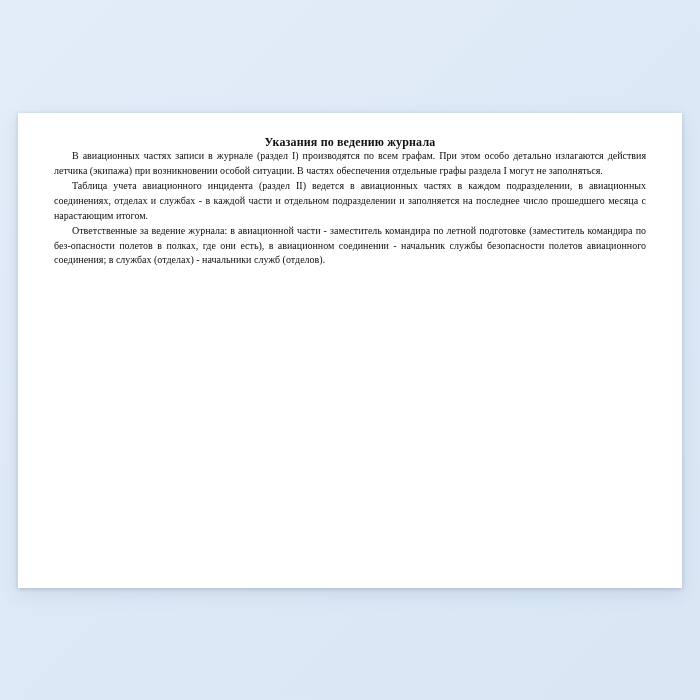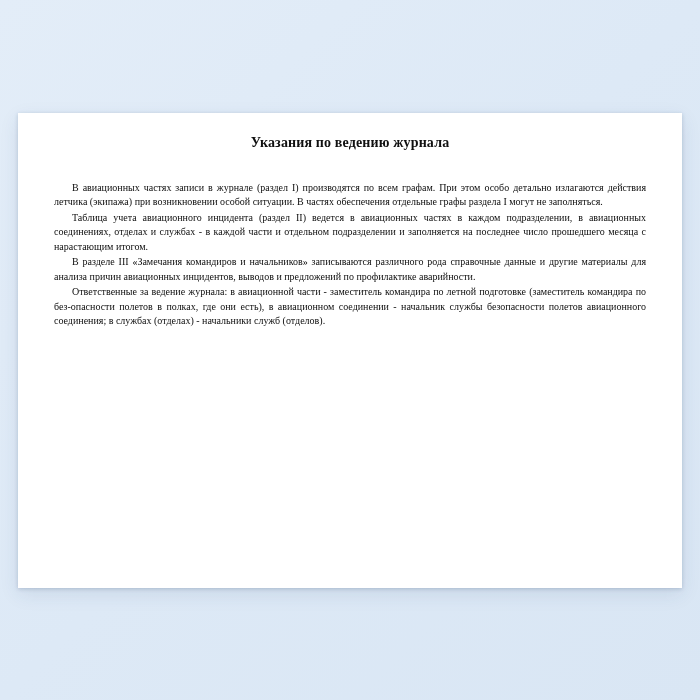--- a/index.html
+++ b/index.html
@@ -31,25 +31,25 @@
     box-shadow: 0 1px 4px rgba(40, 70, 110, 0.22), 0 6px 18px rgba(40, 70, 110, 0.10);
   }
   .sheet-inner {
     position: absolute;
     left: 36px;
     top: 22px;
     right: 36px;
   }
   .doc-title {
     text-align: center;
-    font-size: 14px;
+    font-size: 12px;
     font-weight: bold;
     color: #101010;
     letter-spacing: 0.15px;
-    margin: 0 0 29px 0;
+    margin: 0 0 0 0;
     line-height: 1.2;
   }
   .para {
     font-size: 10px;
     line-height: 1.47;
     color: #0d0d0d;
     text-align: justify;
     margin: 0 0 0.5px 0;
     text-indent: 18px;
     -webkit-hyphens: manual;
@@ -58,17 +58,16 @@
 </style>
 </head>
 <body>
 
 <div id="page-wrap">
   <div class="sheet">
     <div class="sheet-inner">
       <h1 class="doc-title">Указания по ведению журнала</h1>
       <p class="para">В авиационных частях записи в журнале (раздел I) производятся по всем графам. При этом особо детально излагаются действия летчика (экипажа) при возникновении особой ситуации. В частях обеспечения отдельные графы раздела I могут не заполняться.</p>
       <p class="para">Таблица учета авиационного инцидента (раздел II) ведется в авиационных частях в каждом подразделении, в авиационных соединениях, отделах и службах - в каждой части и отдельном подразделении и заполняется на последнее число прошедшего месяца с нарастающим итогом.</p>
-      <p class="para">В разделе III «Замечания командиров и начальников» записываются различного рода справочные данные и другие материалы для анализа причин авиационных инцидентов, выводов и предложений по профилактике аварийности.</p>
       <p class="para">Ответственные за ведение журнала: в авиационной части - заместитель командира по летной подготовке (заместитель командира по без-опасности полетов в полках, где они есть), в авиационном соединении - начальник службы безопасности полетов авиационного соединения; в службах (отделах) - начальники служб (отделов).</p>
     </div>
   </div>
 </div>
 
 </body></html>

